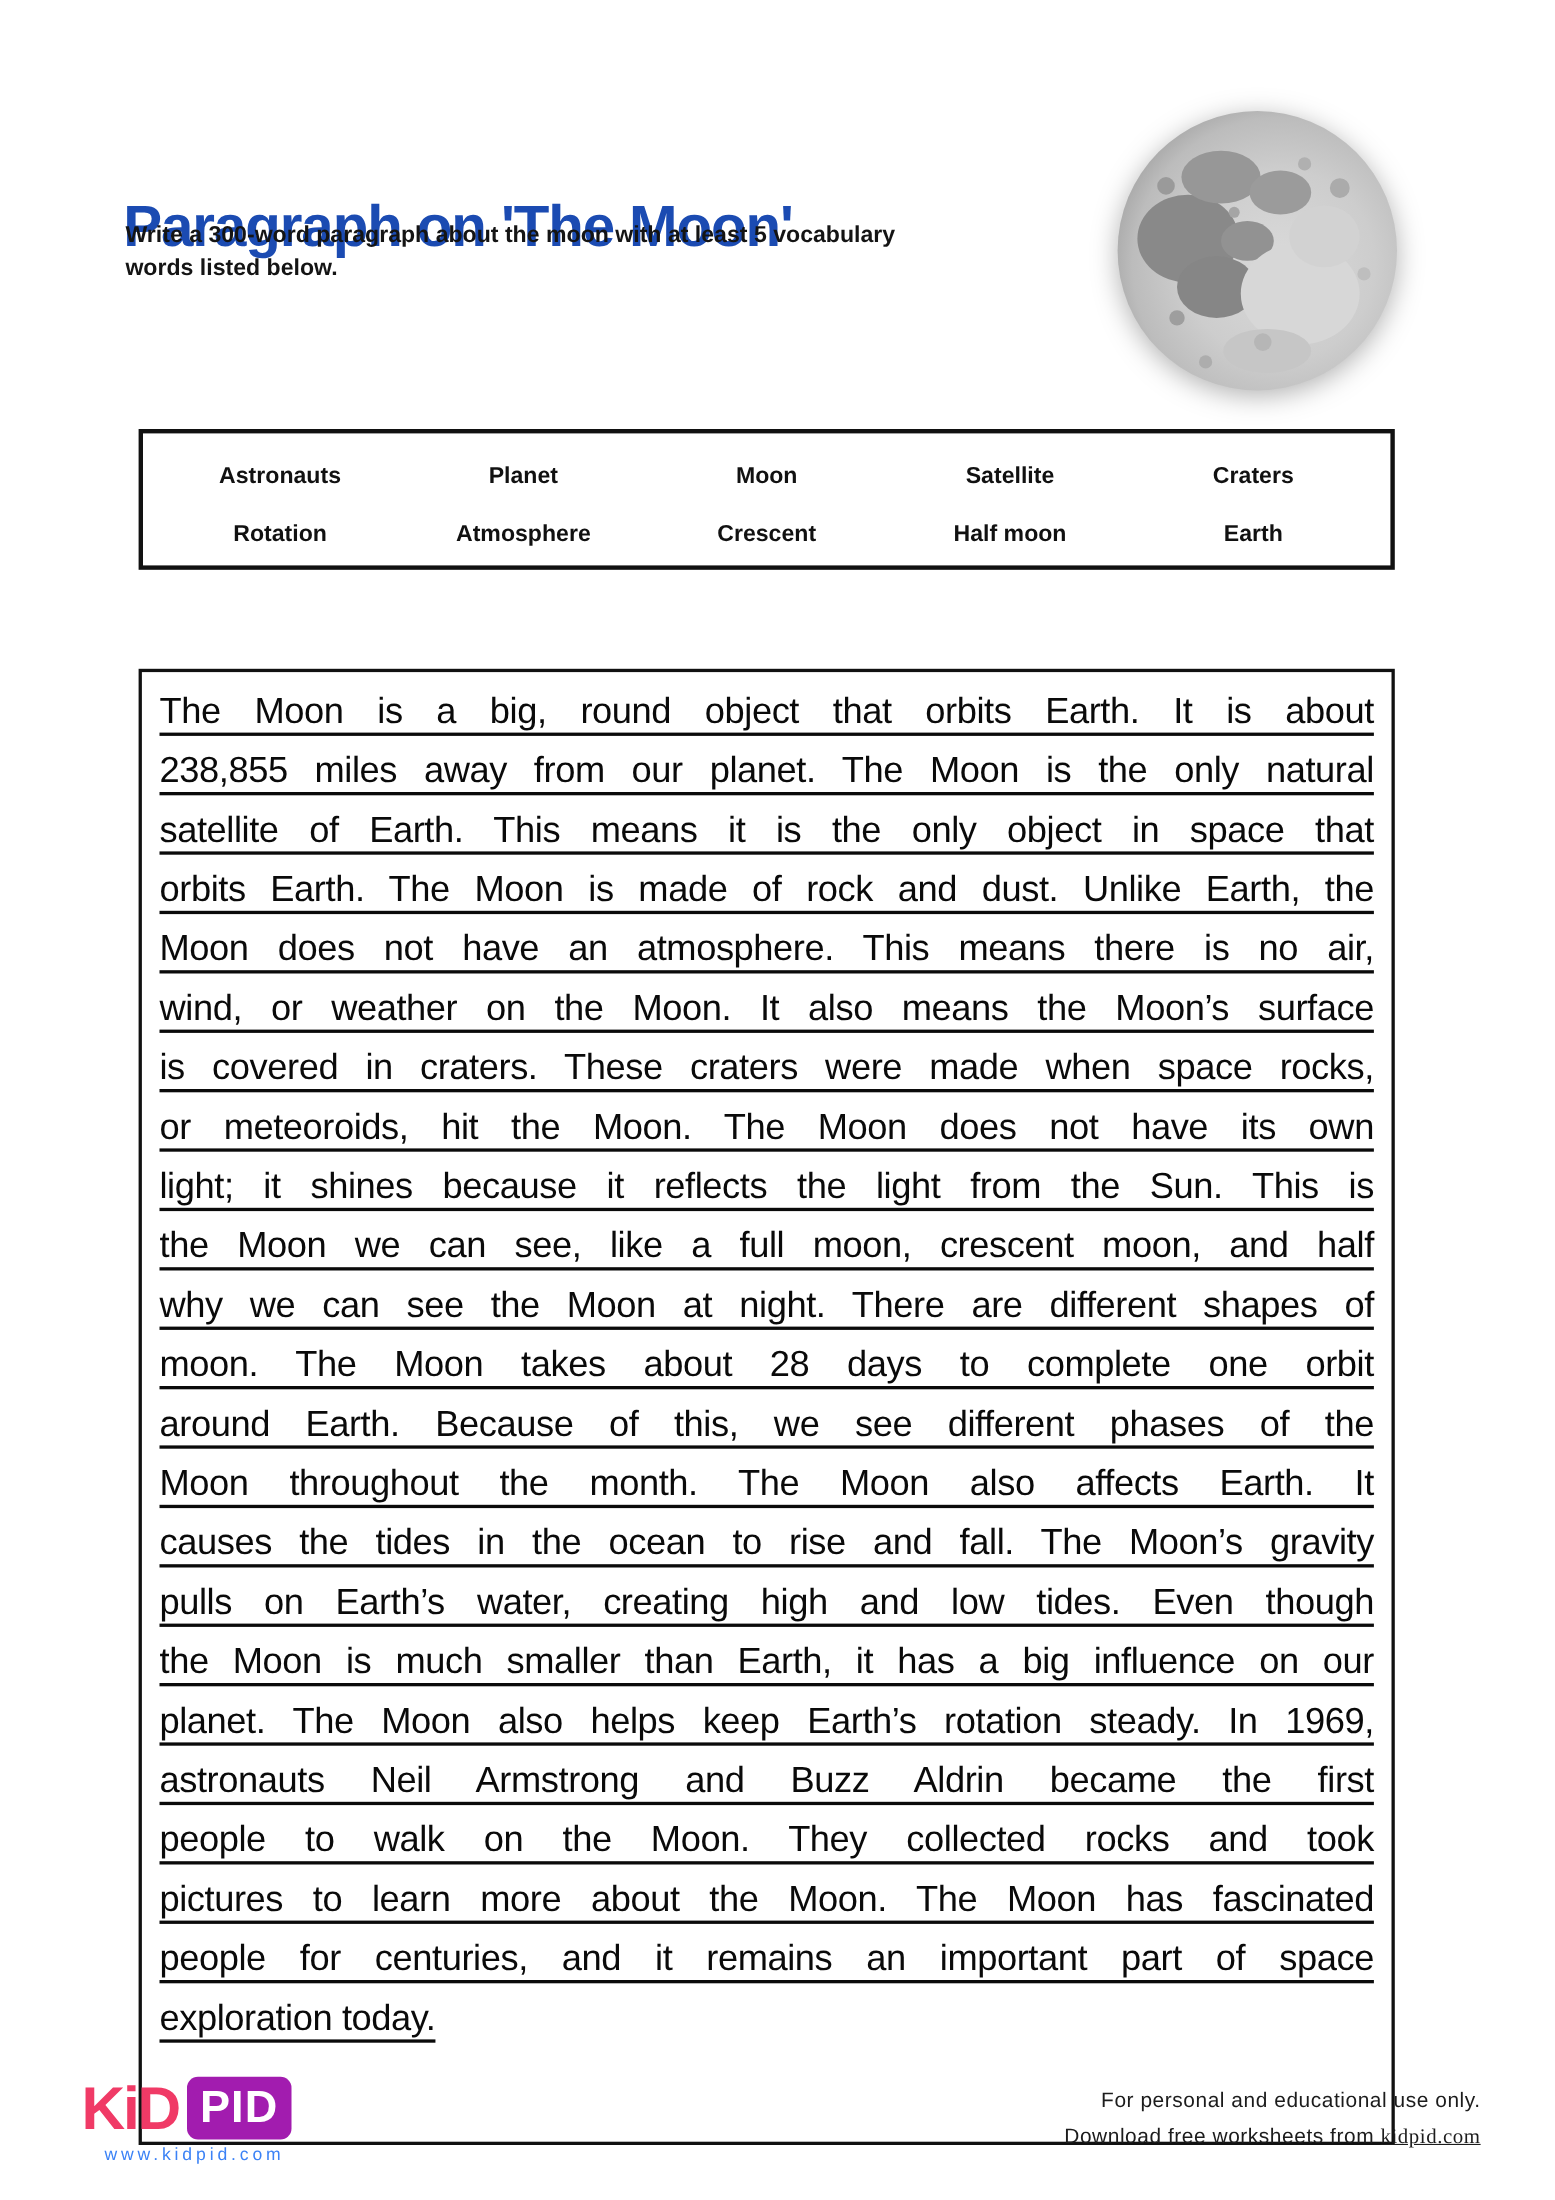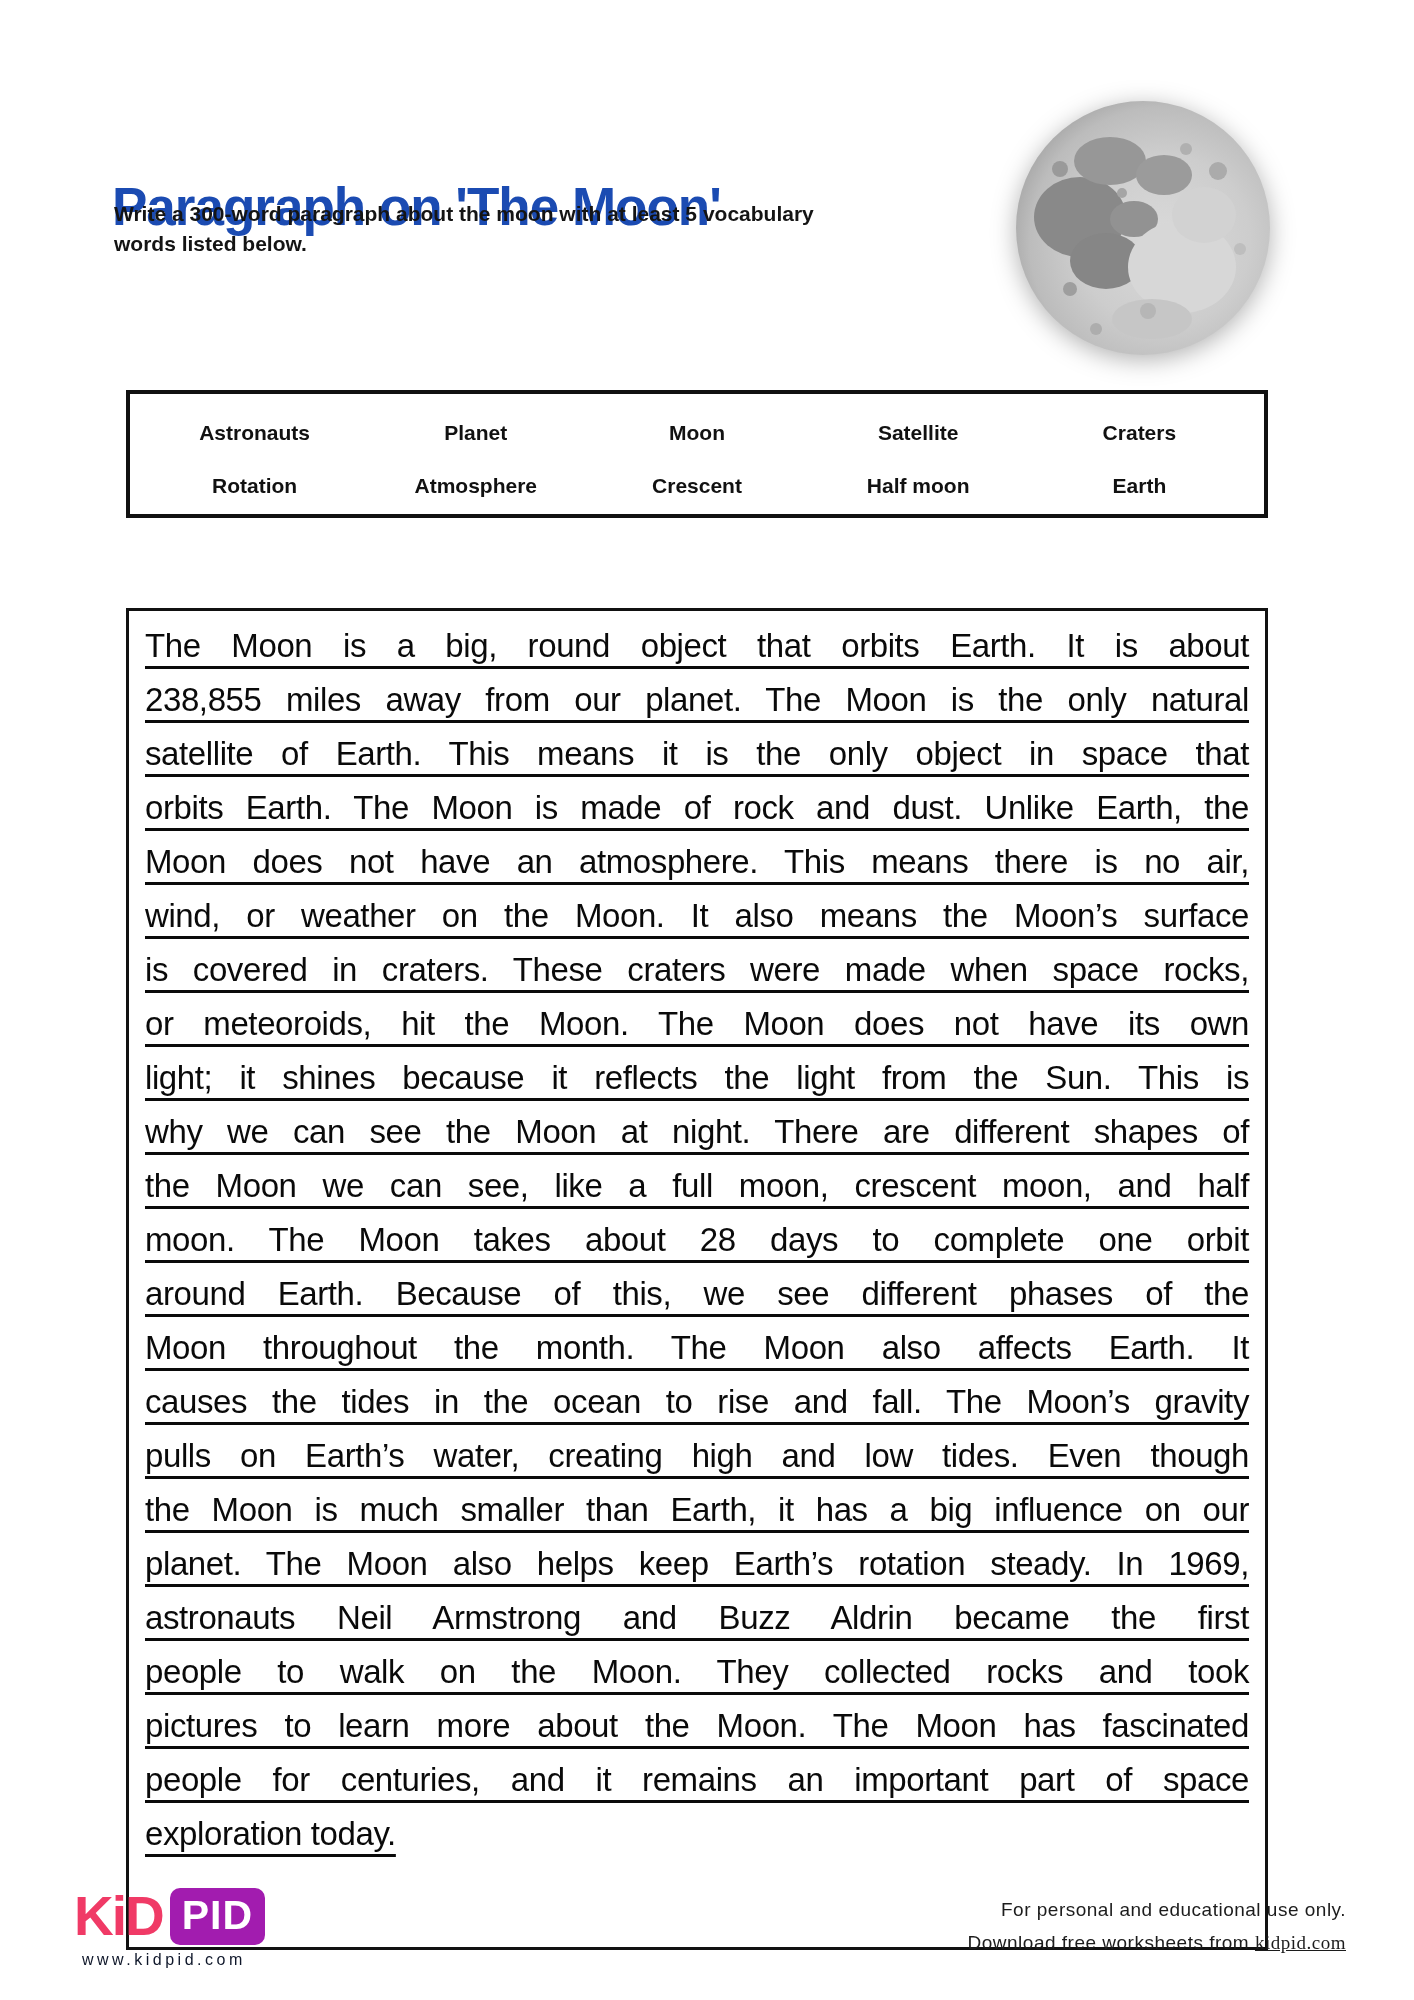--- a/index.html
+++ b/index.html
@@ -58,22 +58,22 @@
   }
   .logo-kid {
     font-size:55px; font-weight:bold; color:#f03a66; letter-spacing:-2px;
   }
   .logo-pid {
     margin-left:7px; background:#a21caf; color:#ffffff;
     font-size:41px; font-weight:bold; letter-spacing:1px;
     padding:4px 12px 6px 12px; border-radius:10px;
   }
   .site {
-    position:absolute; left:82px; top:1951px;
-    font-size:16px; letter-spacing:3.5px; color:#0f172a;
+    position:absolute; left:95px; top:1951px;
+    font-size:16px; letter-spacing:3.5px; color:#3b82f6;
   }
   .footer-right {
     position:absolute; right:68px; top:1893px; text-align:right;
     font-size:19px; line-height:33px; color:#1c1c1c; letter-spacing:0.5px;
   }
   .footer-link { text-decoration:underline; color:#1c1c1c;font-family:Liberation Serif, serif; }
 </style>
 </head>
 <body>
 
@@ -135,22 +135,22 @@
   <div>
       <div class="para-line">The Moon is a big, round object that orbits Earth. It is about</div>
       <div class="para-line">238,855 miles away from our planet. The Moon is the only natural</div>
       <div class="para-line">satellite of Earth. This means it is the only object in space that</div>
       <div class="para-line">orbits Earth. The Moon is made of rock and dust. Unlike Earth, the</div>
       <div class="para-line">Moon does not have an atmosphere. This means there is no air,</div>
       <div class="para-line">wind, or weather on the Moon. It also means the Moon’s surface</div>
       <div class="para-line">is covered in craters. These craters were made when space rocks,</div>
       <div class="para-line">or meteoroids, hit the Moon. The Moon does not have its own</div>
       <div class="para-line">light; it shines because it reflects the light from the Sun. This is</div>
+      <div class="para-line">the Moon we can see, like a full moon, crescent moon, and half</div>
       <div class="para-line">why we can see the Moon at night. There are different shapes of</div>
-      <div class="para-line">the Moon we can see, like a full moon, crescent moon, and half</div>
       <div class="para-line">moon. The Moon takes about 28 days to complete one orbit</div>
       <div class="para-line">around Earth. Because of this, we see different phases of the</div>
       <div class="para-line">Moon throughout the month. The Moon also affects Earth. It</div>
       <div class="para-line">causes the tides in the ocean to rise and fall. The Moon’s gravity</div>
       <div class="para-line">pulls on Earth’s water, creating high and low tides. Even though</div>
       <div class="para-line">the Moon is much smaller than Earth, it has a big influence on our</div>
       <div class="para-line">planet. The Moon also helps keep Earth’s rotation steady. In 1969,</div>
       <div class="para-line">astronauts Neil Armstrong and Buzz Aldrin became the first</div>
       <div class="para-line">people to walk on the Moon. They collected rocks and took</div>
       <div class="para-line">pictures to learn more about the Moon. The Moon has fascinated</div>

